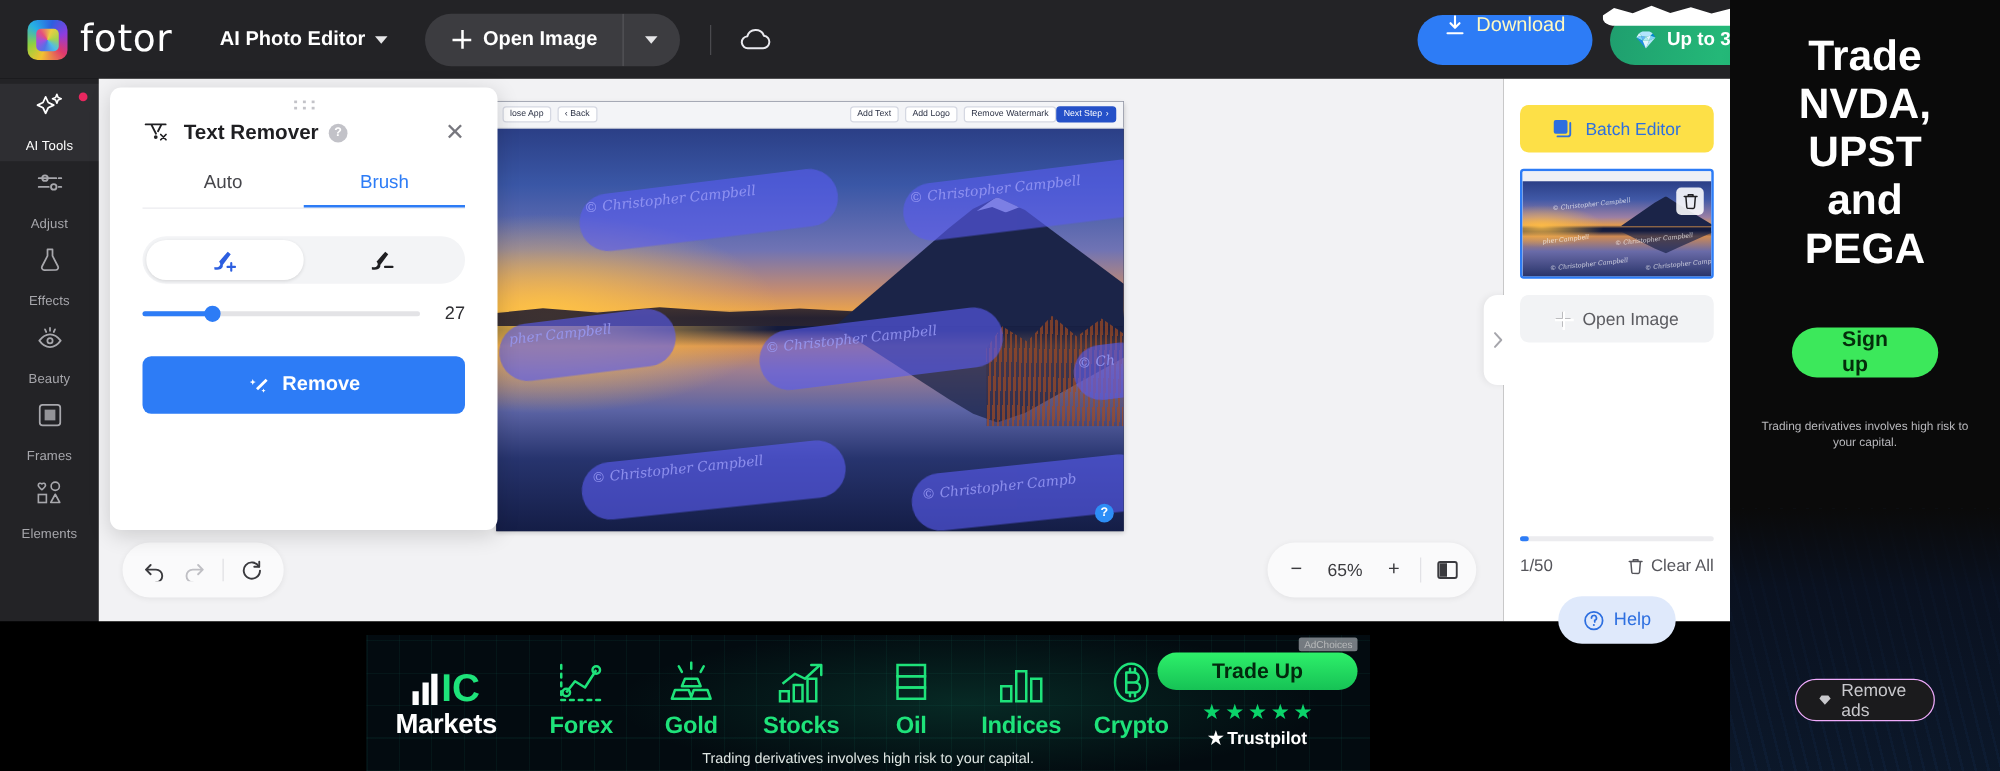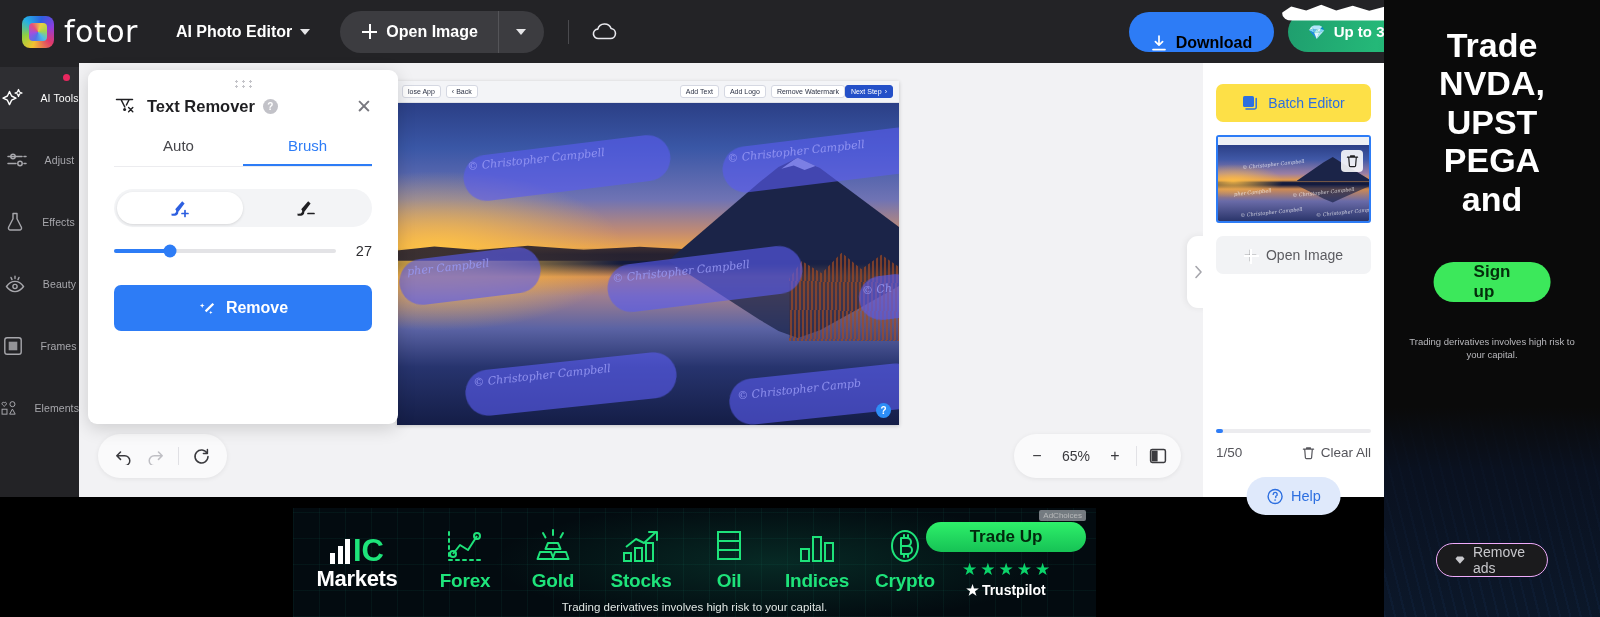--- a/index.html
+++ b/index.html
@@ -54,23 +54,23 @@
   .plus-ico::before{left:0;top:6.5px;width:15px;height:2px;}
   .plus-ico::after{top:0;left:6.5px;height:15px;width:2px;}
   .open-image-split{
     width:46px;height:100%;display:flex;align-items:center;justify-content:center;
     border-left:1px solid #545458; cursor:pointer;
   }
   .tb-divider{ width:1px;height:24px;background:#4a4a4e; margin-left:24px; }
   .cloud-btn{ margin-left:22px; cursor:pointer; display:flex;align-items:center; }
   .tb-right{ margin-left:auto; display:flex; align-items:center; gap:14px; padding-right:18px; }
   .download-btn{
-    background:#2d7cf6; color:#000000; height:40px; border-radius:20px;
-    display:flex;align-items:flex-end;gap:9px; padding:0 22px;
-    font-size:16px;font-weight:700; cursor:pointer;
+    background:#2d7cf6; color:#fef9c3; height:40px; border-radius:20px;
+    display:flex;align-items:flex-start;gap:9px; padding:0 22px;
+    font-size:16px;font-weight:400; cursor:pointer;
   }
   .promo-wrap{ position:relative; }
   .promo-btn{
     background: linear-gradient(100deg,#1f9e6e 0%, #24b878 55%, #18a86b 100%);
     color:#fff;height:40px;border-radius:20px;display:flex;align-items:center;gap:8px;
     padding:0 20px; font-size:15px; font-weight:700; cursor:pointer;
   }
   .snow{
     position:absolute; left:-6px; top:-9px; width:150px; height:18px;
     background:#fff; border-radius: 20px 26px 3px 14px / 14px 16px 4px 10px;
@@ -81,21 +81,21 @@
     width:42px;height:42px;border-radius:50%;background:#b9b9bb;
     display:flex;align-items:center;justify-content:center; cursor:pointer;
   }
 
   
   .rail{
     position:absolute; left:0; top:63px; width:79px; height:434px;
     background:#232326; padding-top:4px;
   }
   .rail-item{
-    height:62px; display:flex;flex-direction:row;align-items:center;justify-content:center;
+    height:62px; display:flex;flex-direction:column;align-items:center;justify-content:center;
     gap:16px; color:#a7a7ac; cursor:pointer; position:relative;
   }
   .rail-item.active{ background:#2e2e32; color:#fff; }
   .rail-item .lbl{ font-size:10.5px; letter-spacing:.1px; }
   .rail-dot{ position:absolute; right:9px; top:7px; width:7px;height:7px;border-radius:50%;background:#e8275f; }
 
   
   .stage{
     position:absolute; left:79px; top:63px; width:1124px; height:434px;
     background:#f2f2f4;
@@ -683,22 +683,22 @@
       <span>Help</span>
     </div>
   </div>
 
   <div class="rad">
     <div class="rad-deco"></div>
     <div class="rad-head">
       <div>Trade</div>
       <div>NVDA,</div>
       <div>UPST</div>
+      <div>and</div>
       <div>PEGA</div>
-      <div>and</div>
     </div>
     <div class="rad-cta">Sign up</div>
     <div class="rad-disc">Trading derivatives involves high risk to your capital.</div>
 
     <div class="remove-ads">
       <svg width="14" height="12" viewBox="0 0 14 12">
         <path d="M3.2 1h7.6l2.6 3.2L7 11.2 .8 4.2z" fill="#c8c8cc"></path>
       </svg>
       <span>Remove ads</span>
     </div>

